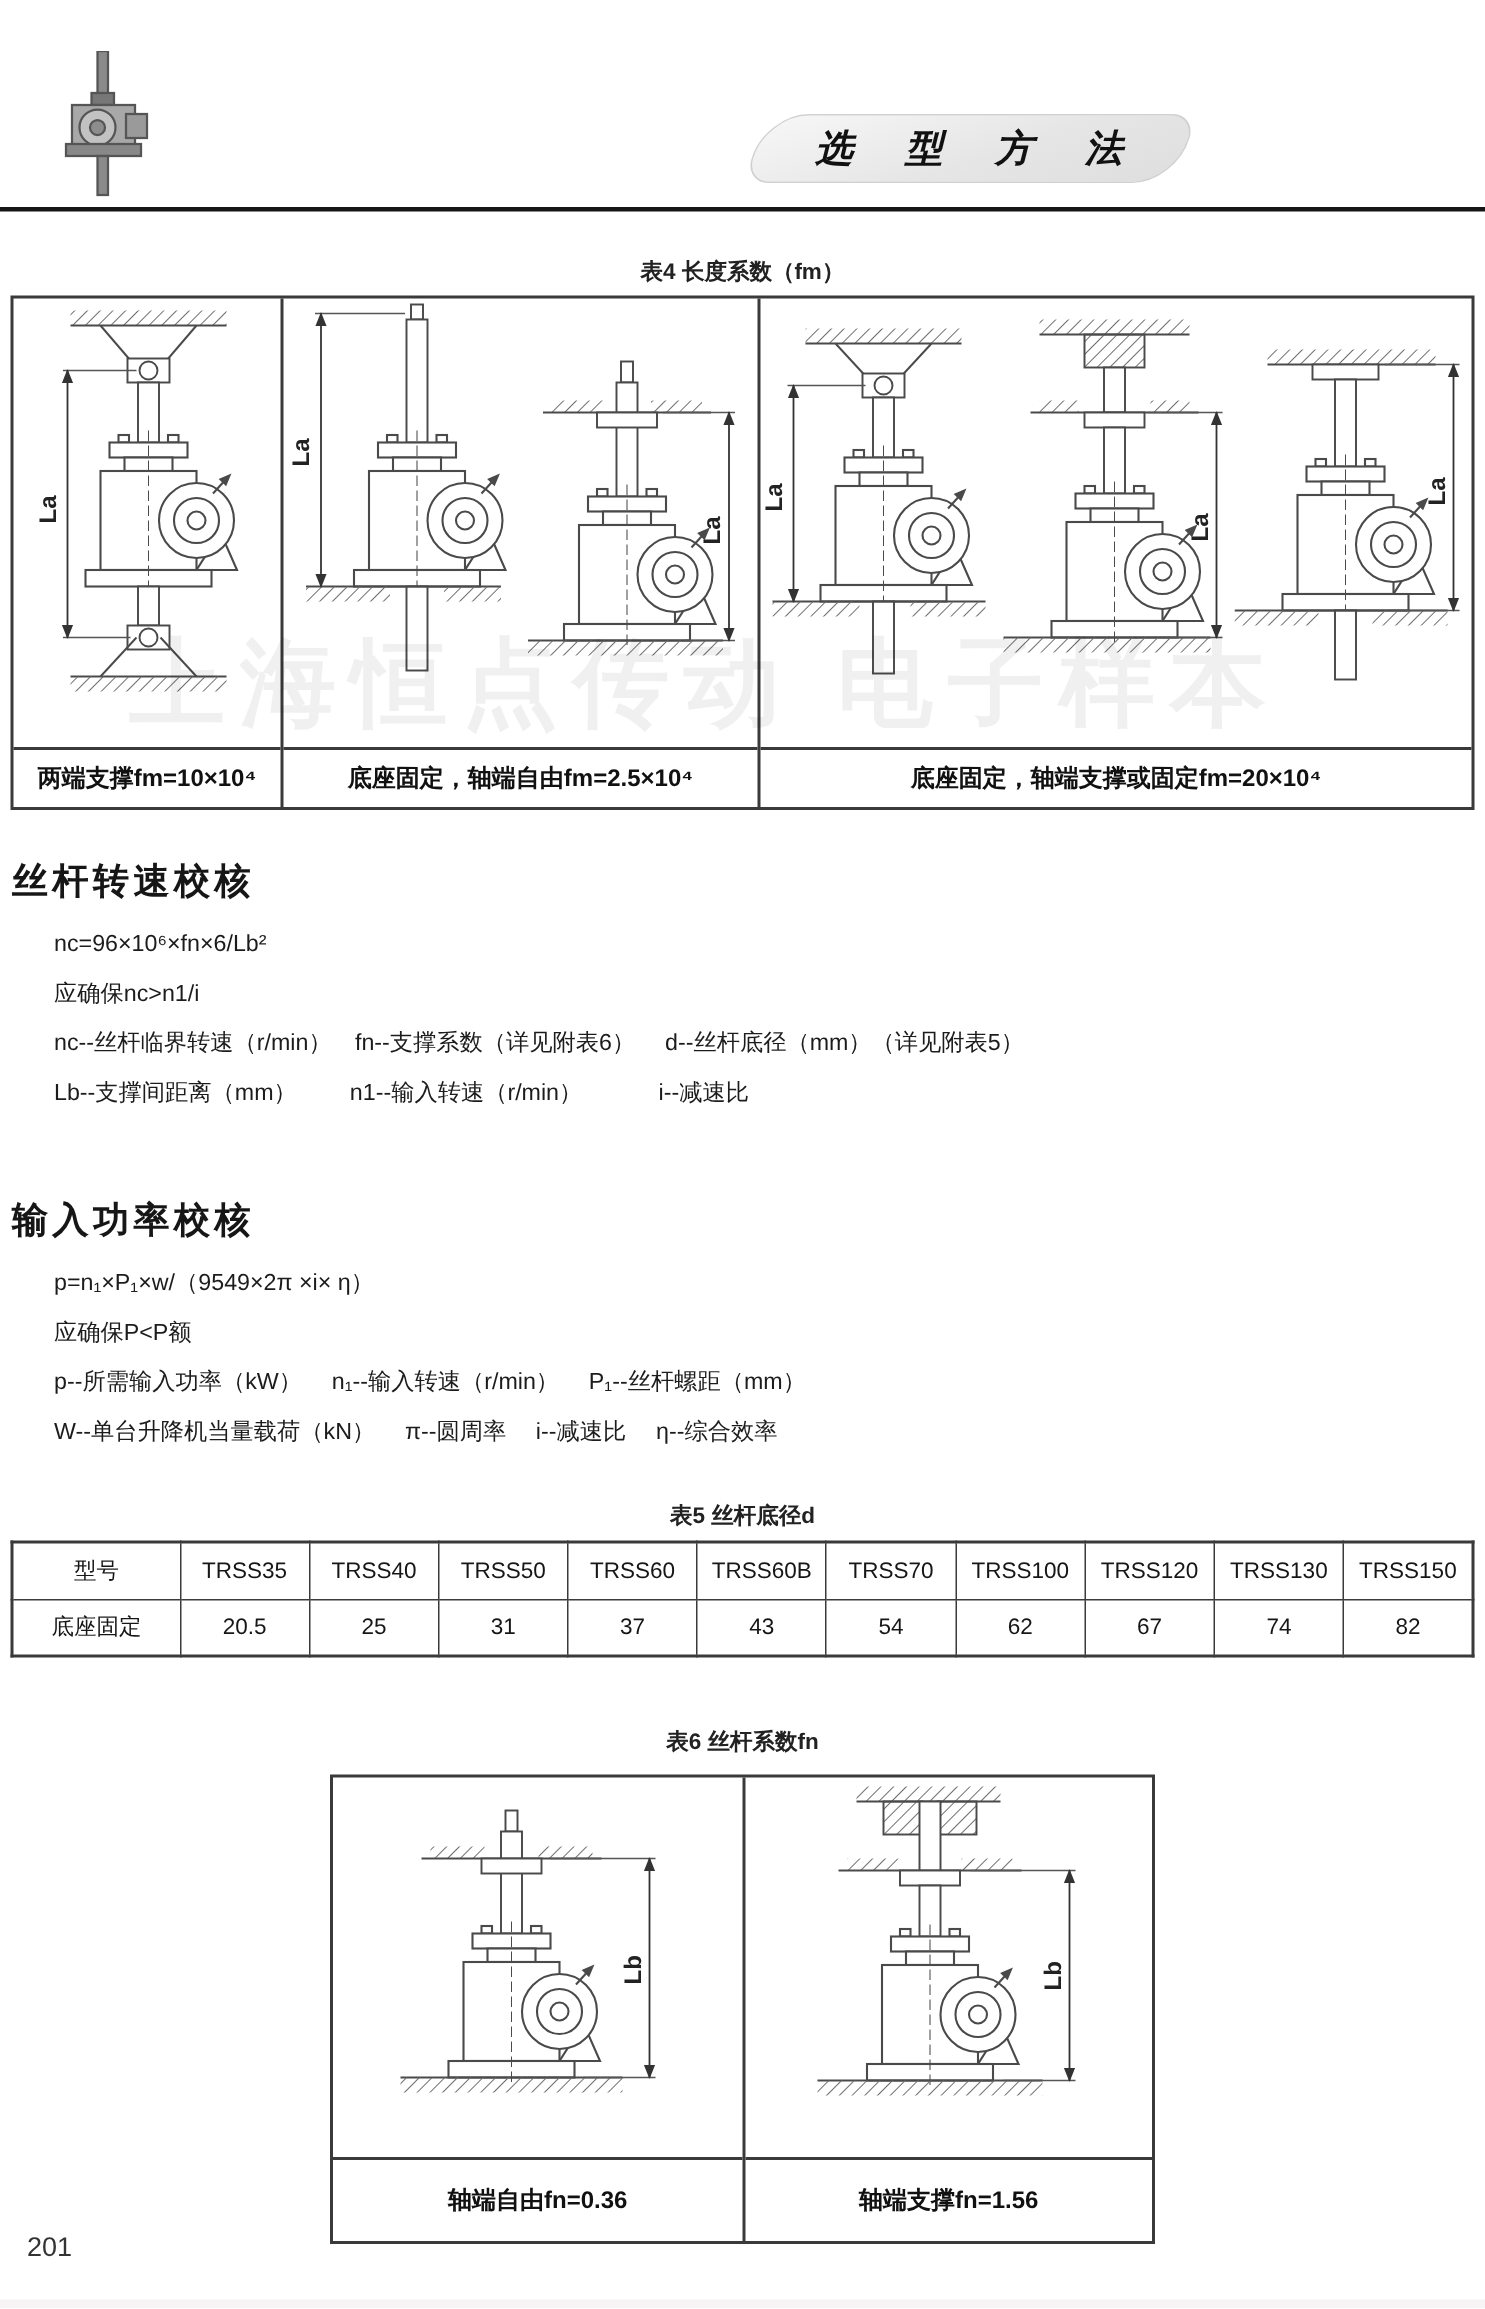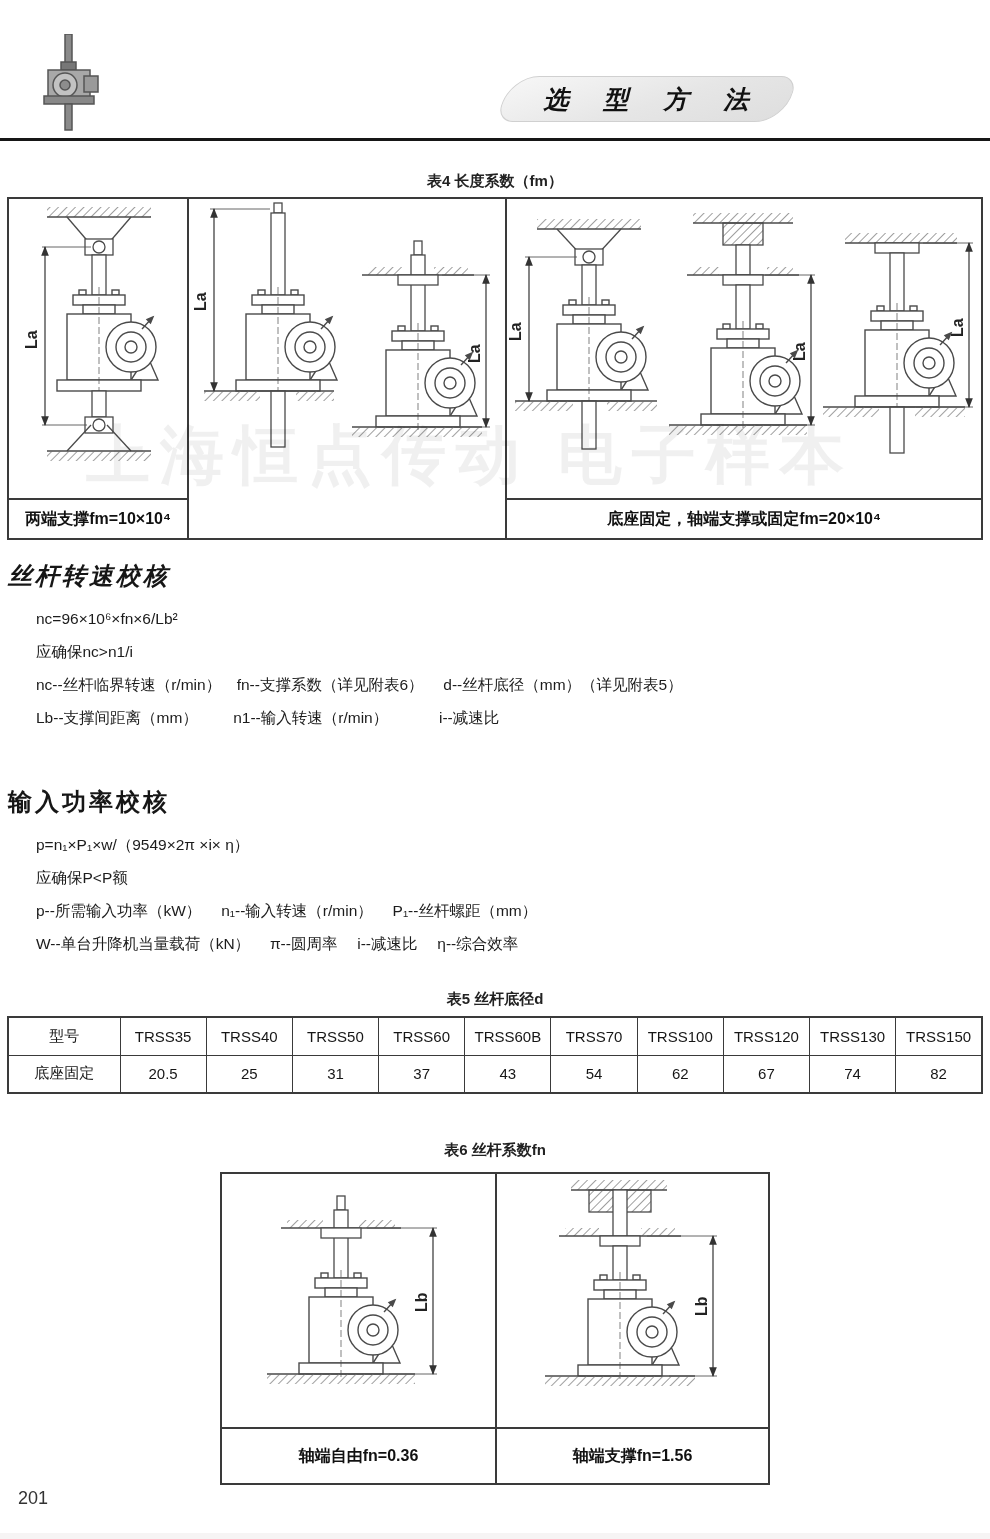--- a/index.html
+++ b/index.html
@@ -17,21 +17,21 @@
   .banner-text { transform:skewX(16deg); text-align:center; line-height:44px;
                  font-size:25px; font-weight:bold; font-style:italic; letter-spacing:14px;
                  color:#111; padding-left:12px; }
 
   
   .tbl-caption { text-align:center; font-size:15px; font-weight:bold; color:#222; }
   .cap4 { margin-top:31px; }
   .cap5 { margin-top:30px; }
   .cap6 { margin-top:47px; }
   .sec-heading { font-size:24px; font-weight:bold; margin-left:8px; letter-spacing:3px; color:#161616; }
-  .h-speed { margin-top:20px;font-style:italic; }
+  .h-speed { margin-top:31px; }
   .h-power { margin-top:52px; }
   .formulas { margin-left:36px; margin-top:10px; }
   .formulas .fline { font-size:15.5px; line-height:33px; white-space:pre; color:#1c1c1c; }
 
   
   .table4 { position:relative; margin:6px 7px 0 7px; height:343px; border:2px solid #3a3a3a;
             display:flex; }
   .t4col { position:relative; display:flex; flex-direction:column; }
   .t4col + .t4col { border-left:2px solid #3a3a3a; }
   .t4c1 { width:178px; } .t4c2 { width:318px; } .t4c3 { flex:1; }
@@ -187,20 +187,21 @@
             <rect x="2" y="194" width="130" height="10" fill="url(#hatch)" stroke="none"></rect>
           </g>
           <g>
             <line x1="92" y1="42" x2="140" y2="42" stroke="#555" stroke-width="0.9"></line>
             <line x1="106" y1="194" x2="140" y2="194" stroke="#555" stroke-width="0.9"></line>
             <line x1="136" y1="42" x2="136" y2="194" stroke="#333" stroke-width="1.2" marker-start="url(#arr)" marker-end="url(#arr)"></line>
             <text class="dimtext" transform="translate(130,130) rotate(-90)">La</text>
           </g>
         </svg>
       </div>
+      <div class="t4label">底座固定，轴端自由fm=2.5×10⁴</div>
     </div>
 
     <div class="t4col t4c3">
       <div class="t4draw">
         <svg width="158" height="276" viewBox="0 0 158 276" style="margin-top:16px">
           <g stroke="#4a4a4a" stroke-width="1.3" fill="none">
             <rect x="30" y="4" width="104" height="10" fill="url(#hatch)" stroke="none"></rect>
             <line x1="30" y1="14" x2="134" y2="14"></line>
             <line x1="50" y1="14" x2="74" y2="40"></line>
             <line x1="114" y1="14" x2="90" y2="40"></line>

